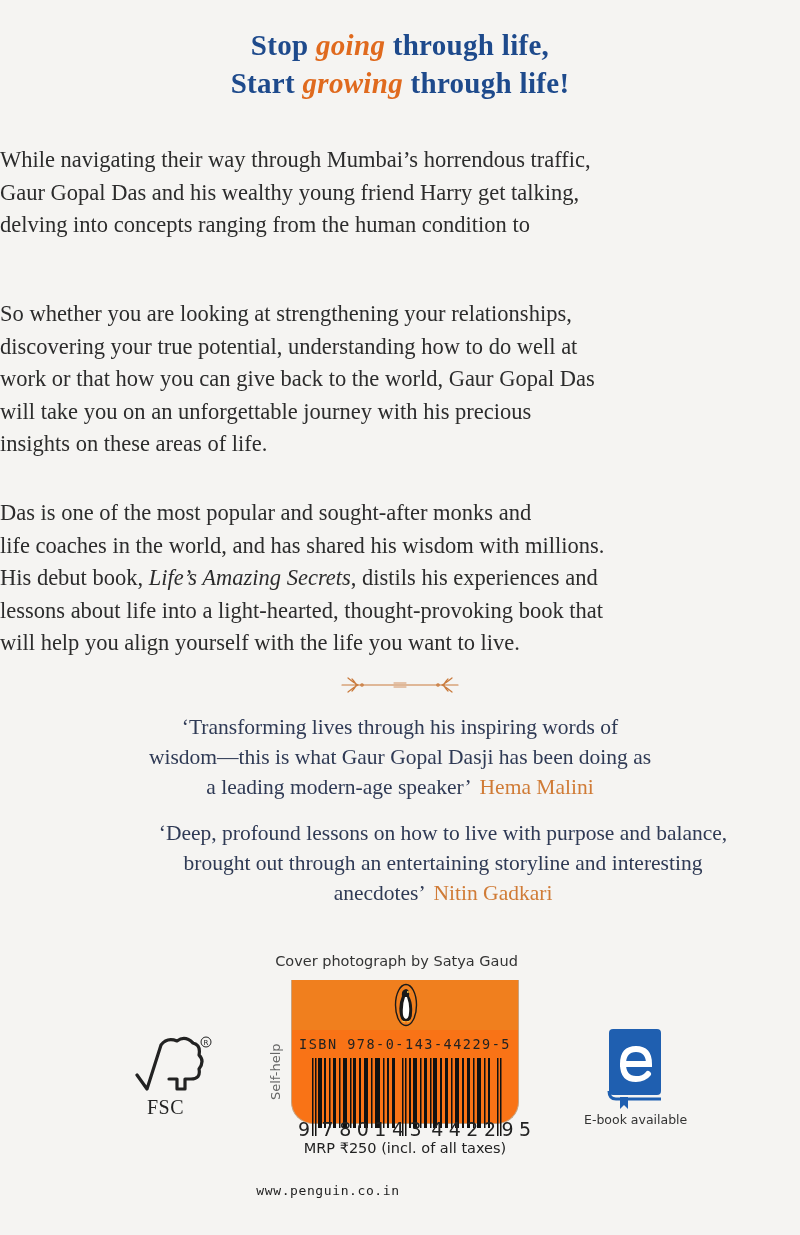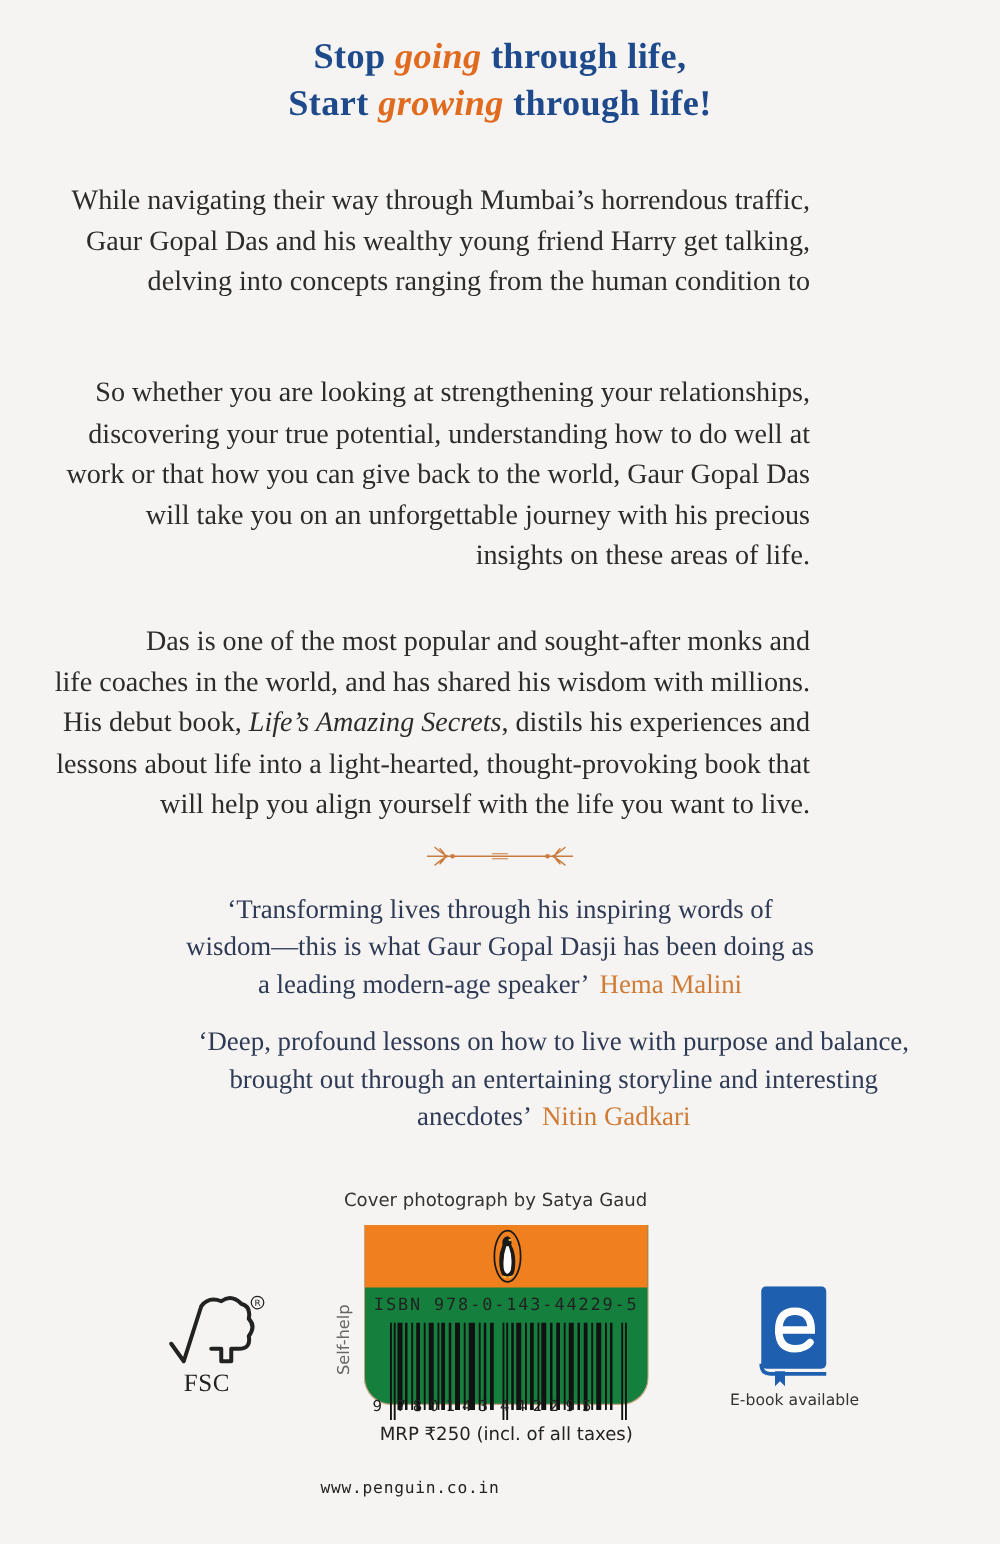--- a/index.html
+++ b/index.html
@@ -17,21 +17,21 @@
       font-family: "Liberation Serif", serif;
       font-weight: bold;
       font-size: 29px;
       line-height: 38px;
       color: #1e4a8c;
       letter-spacing: 0.3px;
     }
     .headline .accent { color: #e06a1e; font-style: italic; }
     .para {
       position: absolute; left: 0; width: 648px;
-      text-align: right;
+      text-align: left;
       font-size: 22.5px;
       line-height: 32.5px;
       color: #2c2c2c;
     }
     .para .line { display: block; white-space: nowrap; }
     .para em { font-style: italic; }
     #p1 { top: 144px; }
     #p2 { top: 298px; }
     #p3 { top: 497px; }
     .divider {
@@ -49,21 +49,21 @@
     #q1 { top: 712px; }
     #q2 { top: 818px; padding-left: 43px; }
     .credit {
       position: absolute; left: 0; width: 793px; top: 953px;
       text-align: center;
       font-family: "DejaVu Sans", "Liberation Sans", sans-serif;
       font-size: 14.5px; color: #333;
     }
     .label-box {
       position: absolute; left: 291px; top: 980px; width: 228px; height: 144px;
-      background: #15803d;
+      background: #f97316;
       border: 1.5px solid #c9a27e;
       border-top: none;
       border-radius: 0 0 22px 22px;
       box-sizing: border-box;
     }
     .orange-band {
       position: absolute; left: 0; top: 0; width: 100%; height: 50px;
       background: #f07f1e;
     }
     .penguin {
@@ -74,21 +74,21 @@
       text-align: center;
       font-family: "DejaVu Sans Mono", "Liberation Mono", monospace;
       font-size: 13.5px; color: #222; letter-spacing: 1.5px;
     }
     .barcode {
       position: absolute; left: 20px; top: 78px; width: 192px; height: 78px;
     }
     .barcode-digits {
       position: absolute; left: 6px; top: 138px; width: 210px;
       font-family: "DejaVu Sans", sans-serif;
-      font-size: 12px; color: #222; letter-spacing: 5.5px;
+      font-size: 19px; color: #222; letter-spacing: 5.5px;
       white-space: nowrap;
     }
     .barcode-digits .lead { margin-right: 6px; }
     .barcode-digits .grp2 { margin-left: 4px; }
     .mrp {
       position: absolute; left: 0; top: 160px; width: 100%;
       text-align: center;
       font-family: "DejaVu Sans", sans-serif;
       font-size: 14.5px; color: #222; white-space: nowrap;
     }

